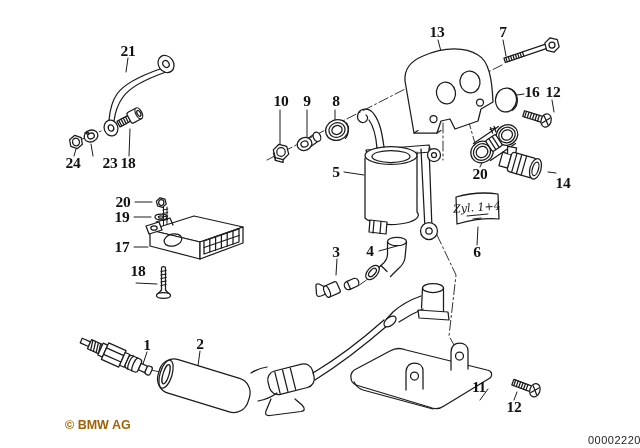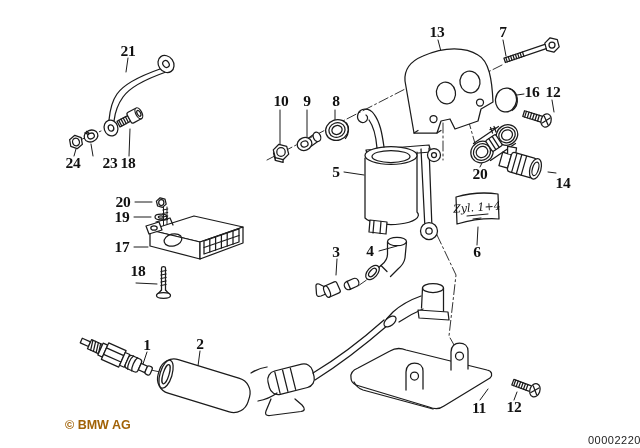--- a/index.html
+++ b/index.html
@@ -315,20 +315,20 @@
       <span class="callout" style="left: 532px; top: 92px;">16</span>
       <span class="callout" style="left: 553px; top: 92px;">12</span>
       <span class="callout" style="left: 336px; top: 172px;">5</span>
       <span class="callout" style="left: 480px; top: 174px;">20</span>
       <span class="callout" style="left: 563px; top: 175px; margin-top: 8px;">14</span>
       <span class="callout" style="left: 336px; top: 252px;">3</span>
       <span class="callout" style="left: 370px; top: 251px;">4</span>
       <span class="callout" style="left: 477px; top: 252px;">6</span>
       <span class="callout" style="left: 147px; top: 345px;">1</span>
       <span class="callout" style="left: 200px; top: 344px;">2</span>
-      <span class="callout" style="left: 479px; top: 408px;">11</span>
+      <span class="callout" style="left: 479px; top: 387px;">11</span>
       <span class="callout" style="left: 514px; top: 407px;">12</span>
     </div>
 
 <span class="copyright">© BMW AG</span>
 <span class="diagram-id">00002220</span>
 
 </div>
 
 </body></html>

